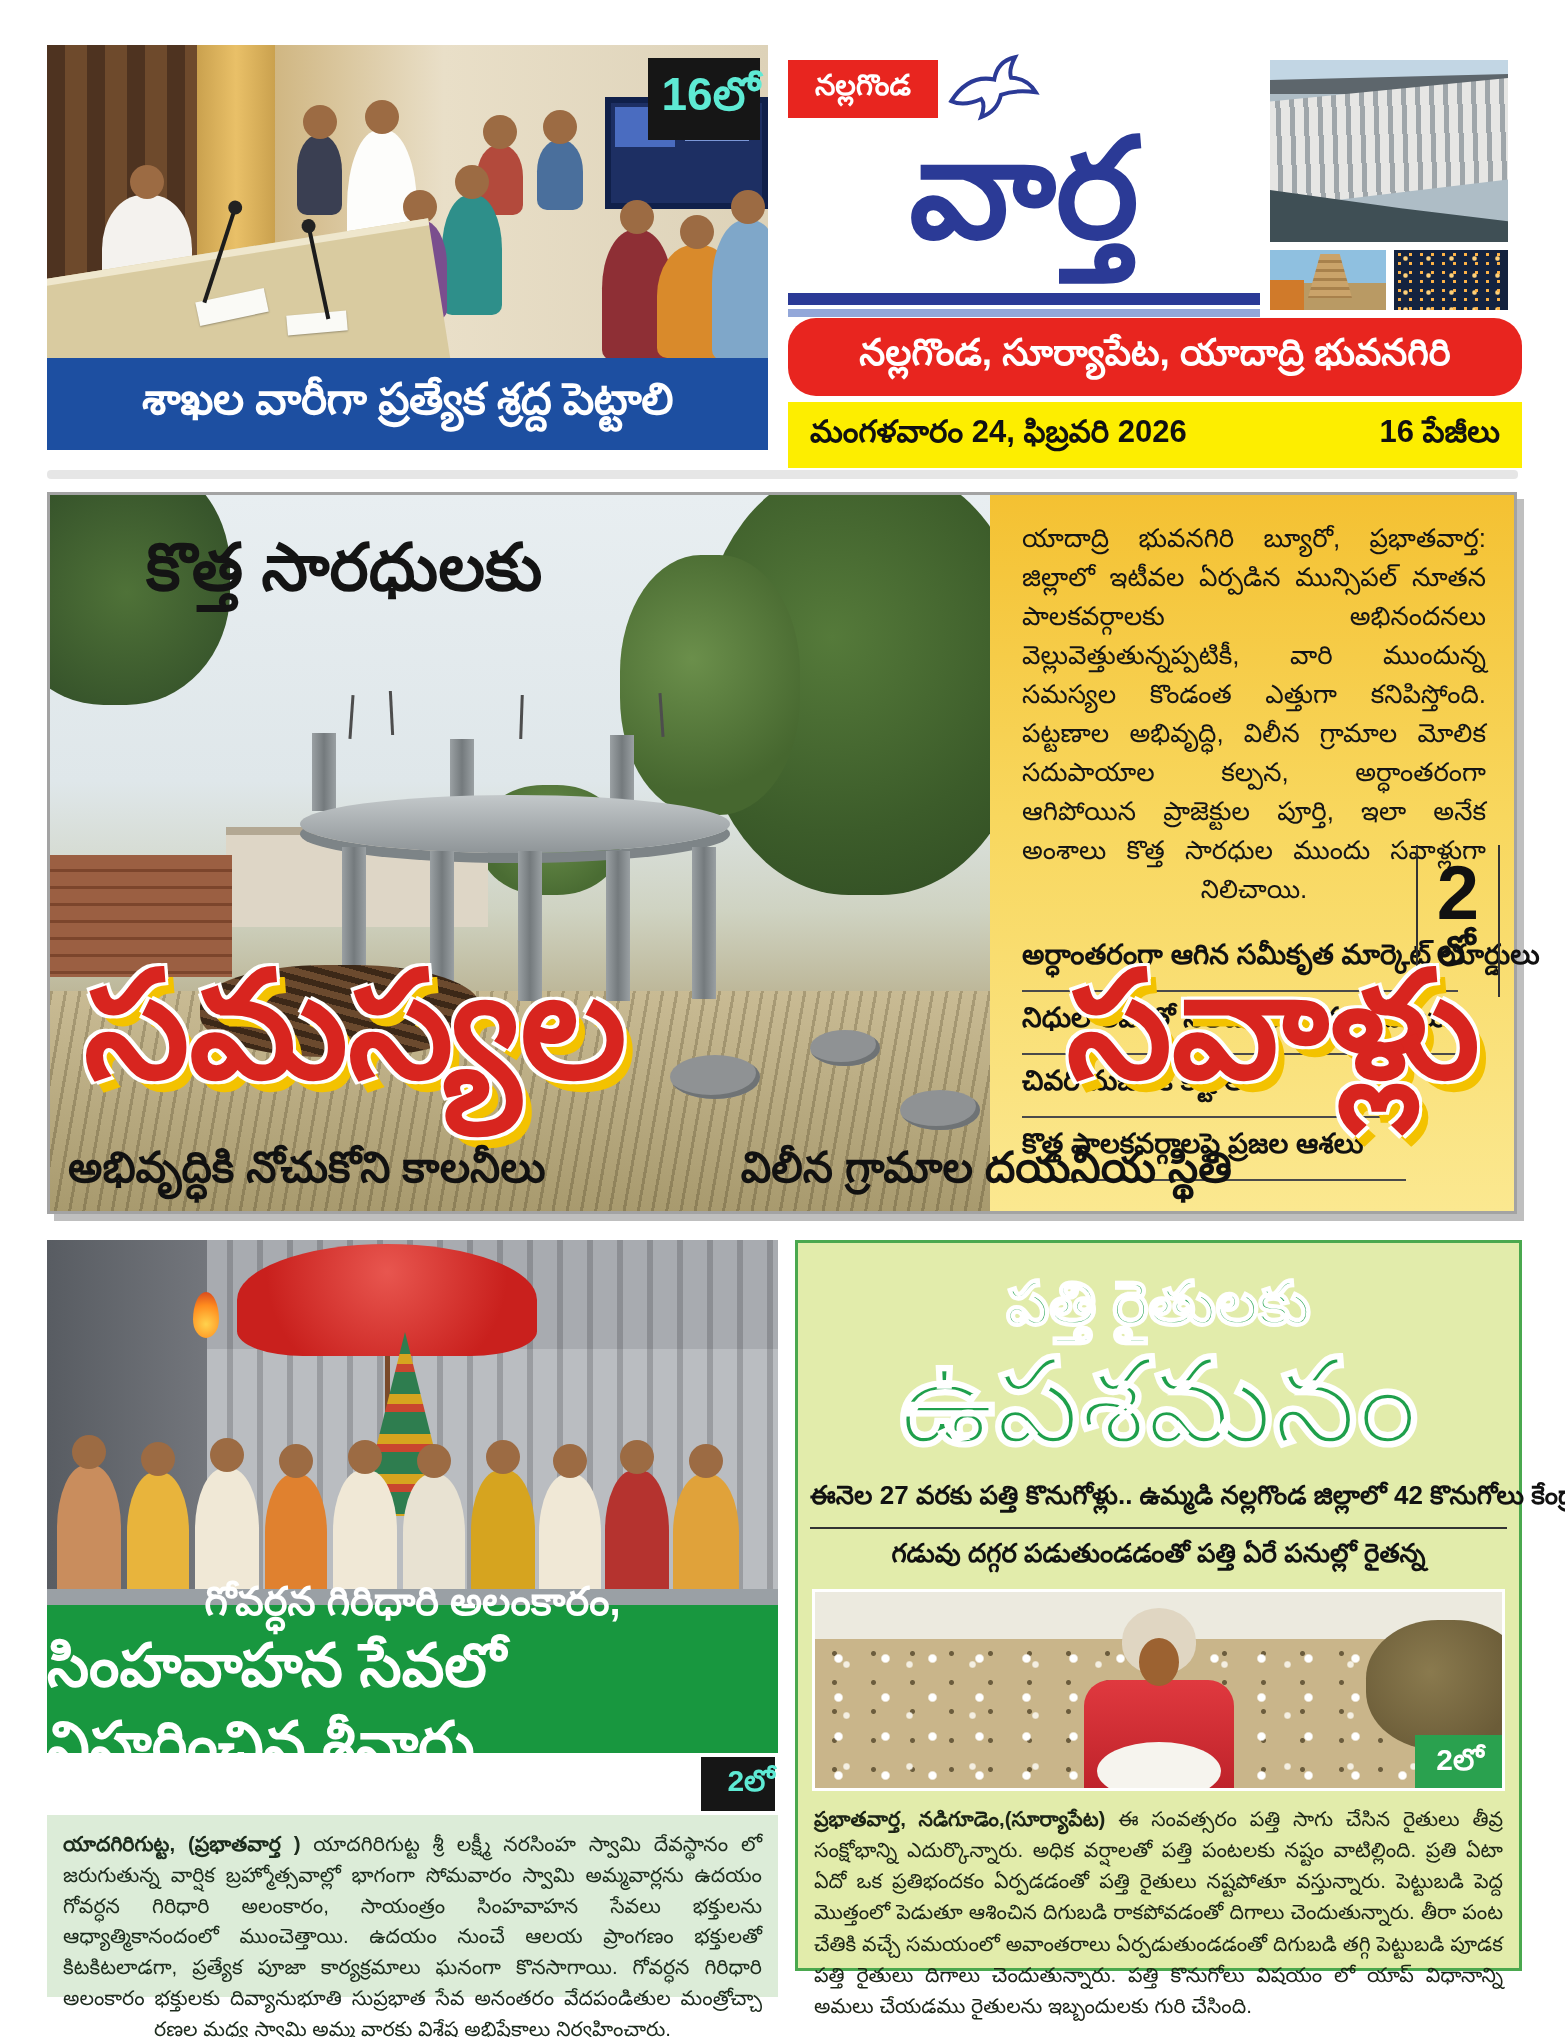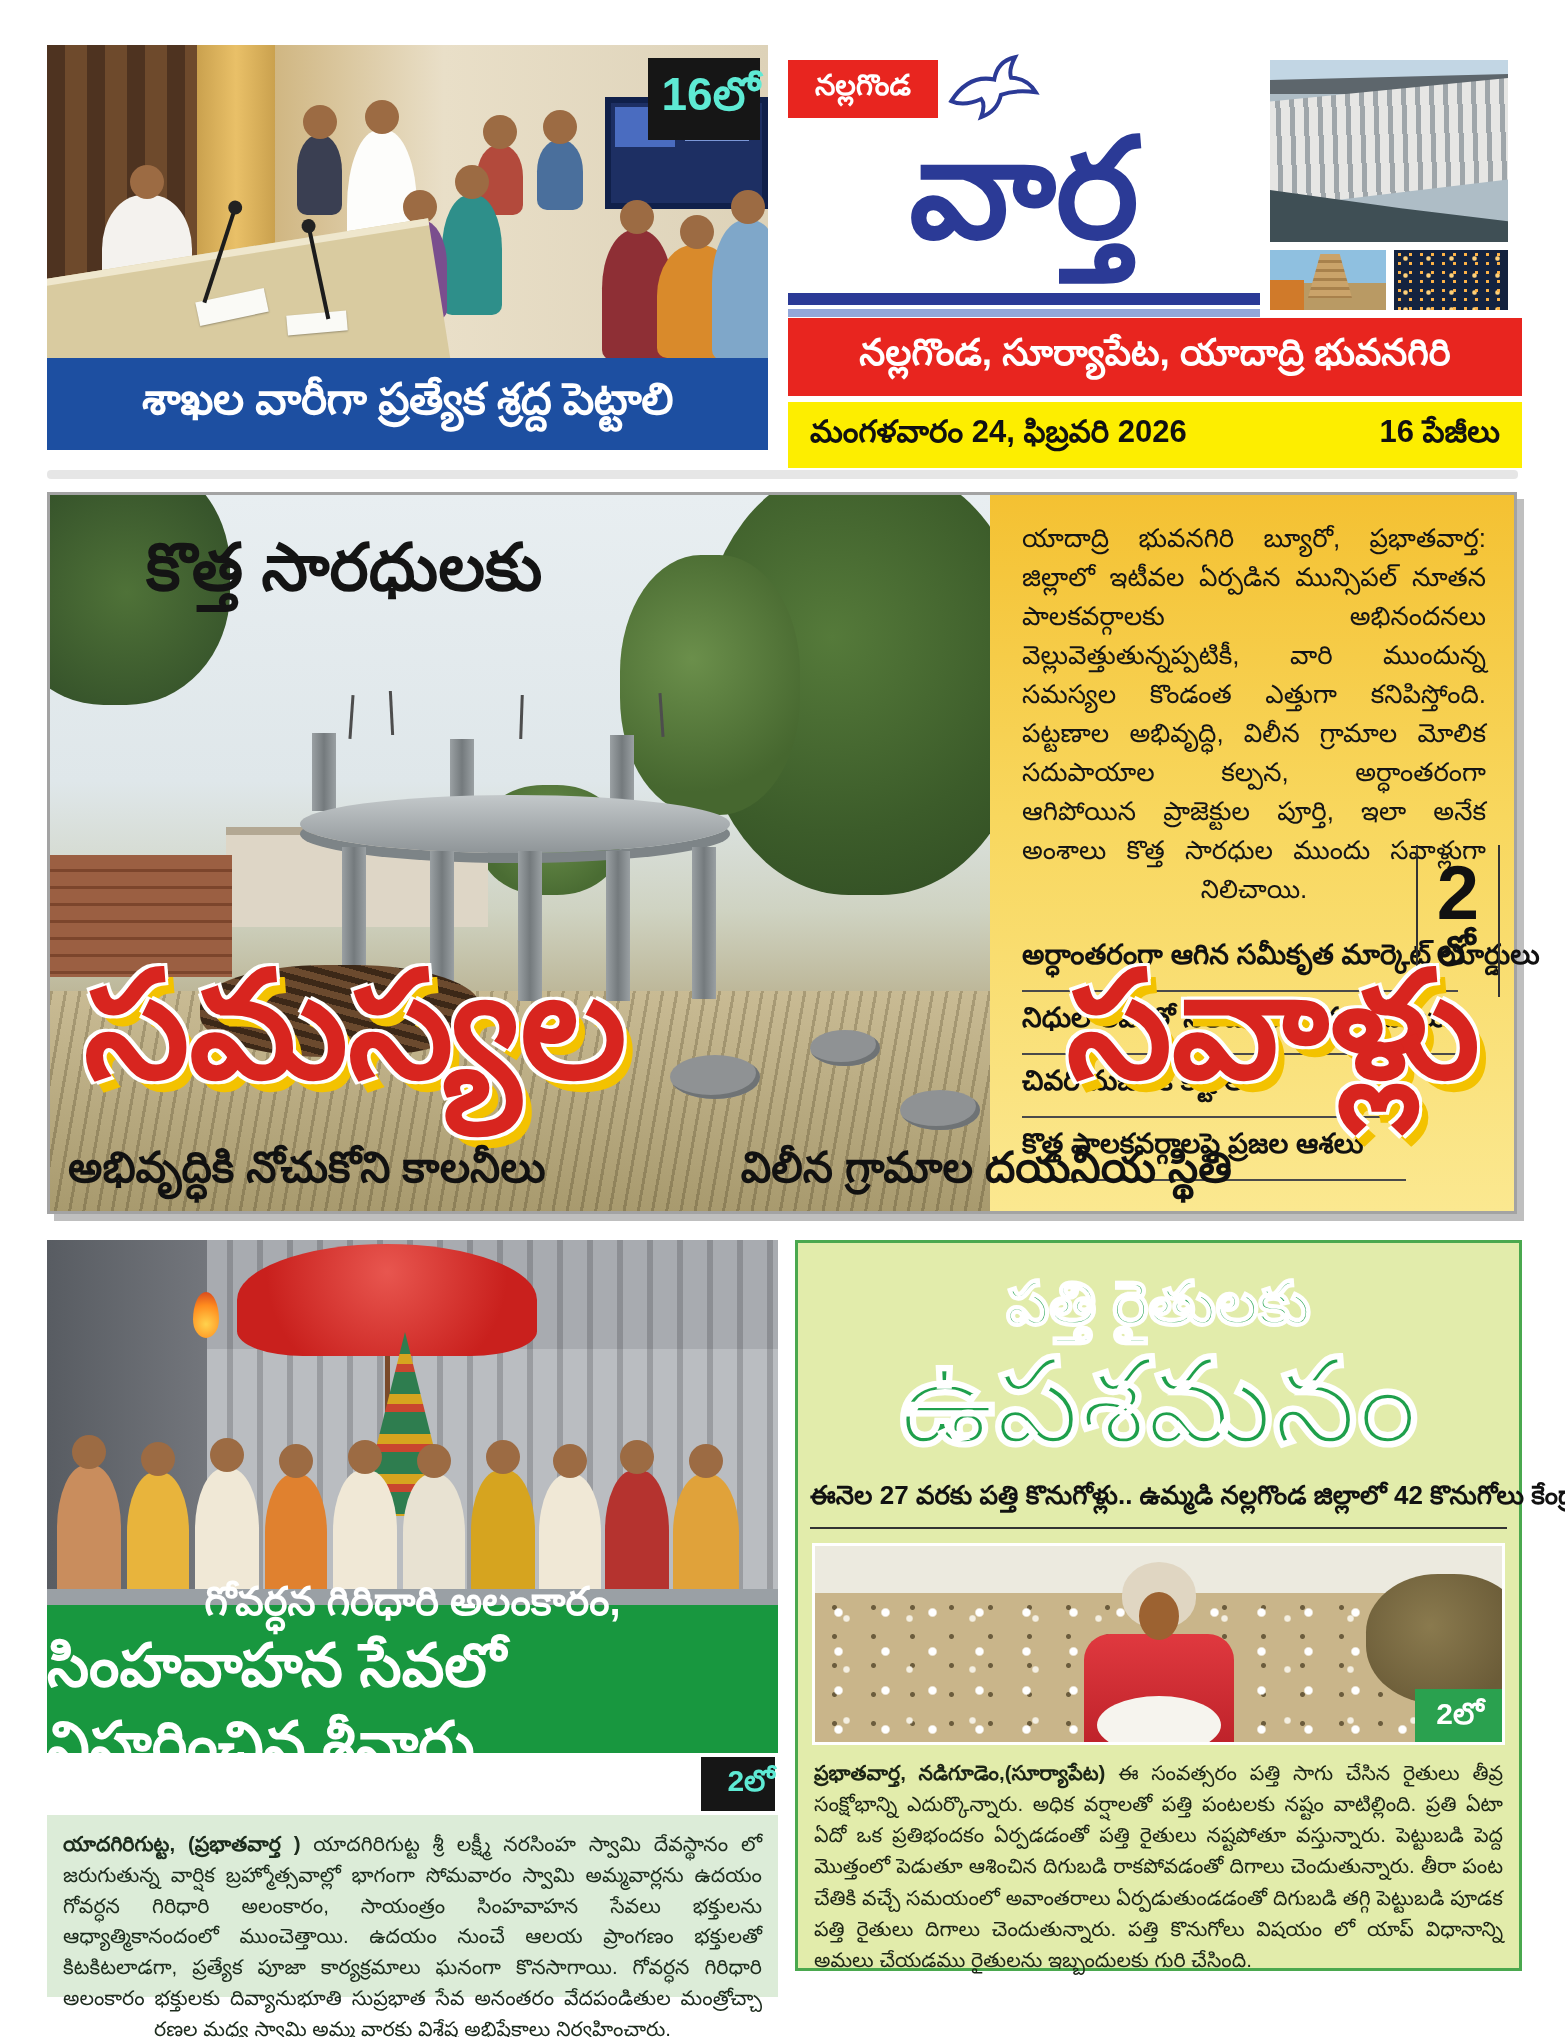--- a/index.html
+++ b/index.html
@@ -25,21 +25,21 @@
   .person::before{content:"";position:absolute;left:50%;top:-30px;transform:translateX(-50%);
     width:34px;height:34px;border-radius:50%;background:#9c6b43;}
   .badge-dark{background:#161616;color:#5eead4;display:flex;align-items:center;justify-content:flex-end;
     font-weight:bold;}
   .b16{right:8px;top:13px;width:112px;height:82px;font-size:46px;}
   
   .strip-blue{left:47px;top:358px;width:721px;height:92px;background:#1d4fa1;color:#fff;
     display:flex;align-items:center;justify-content:center;font-size:44px;font-weight:bold;
     letter-spacing:-0.5px;white-space:nowrap;}
   .strip-red{left:788px;top:318px;width:734px;height:78px;background:#e8251f;color:#fff;
-    display:flex;align-items:center;justify-content:center;font-size:37px;font-weight:bold;white-space:nowrap;}
+    display:flex;align-items:center;justify-content:center;font-size:37px;font-weight:bold;white-space:nowrap;border-radius:28px;}
   .strip-yellow{left:788px;top:402px;width:734px;height:66px;background:#fdee00;color:#111;
     display:flex;align-items:center;justify-content:space-between;padding:0 22px;box-sizing:border-box;
     font-size:31px;font-weight:bold;white-space:nowrap;}
   .soft-rule{left:47px;top:470px;width:1471px;height:9px;background:#dcdcdc;opacity:.7;border-radius:4px;}
   
   .masthead{left:788px;top:45px;width:734px;height:265px;}
   .ed-box{left:0;top:15px;width:150px;height:58px;background:#e8251f;color:#fff;display:flex;
     align-items:center;justify-content:center;font-size:29px;font-weight:bold;}
   .dove{left:152px;top:6px;width:100px;height:72px;transform:rotate(-6deg);}
   .mh-title{left:0;top:56px;width:472px;text-align:center;font-size:140px;line-height:1.25;
@@ -304,20 +304,21 @@
   <div class="bl-body">
     <span class="lead">యాదగిరిగుట్ట, (ప్రభాతవార్త )</span><span> యాదగిరిగుట్ట శ్రీ లక్ష్మీ నరసింహ స్వామి దేవస్థానం లో జరుగుతున్న వార్షిక బ్రహ్మోత్సవాల్లో భాగంగా సోమవారం స్వామి అమ్మవార్లను ఉదయం గోవర్ధన గిరిధారి అలంకారం, సాయంత్రం సింహవాహన సేవలు భక్తులను ఆధ్యాత్మికానందంలో ముంచెత్తాయి. ఉదయం నుంచే ఆలయ ప్రాంగణం భక్తులతో కిటకిటలాడగా, ప్రత్యేక పూజా కార్యక్రమాలు ఘనంగా కొనసాగాయి. గోవర్ధన గిరిధారి అలంకారం భక్తులకు దివ్యానుభూతి సుప్రభాత సేవ అనంతరం వేదపండితుల మంత్రోచ్చా రణల మధ్య స్వామి అమ్మ వార్లకు విశేష అభిషేకాలు నిర్వహించారు.</span>
   </div>
 </div>
 
 <div class="abs br">
   <div class="g-head g1">పత్తి రైతులకు</div>
   <div class="g-head g2">ఉపశమనం</div>
   <div class="c-subs">
     <div class="c-sub1">ఈనెల 27 వరకు పత్తి కొనుగోళ్లు.. ఉమ్మడి నల్లగొండ జిల్లాలో 42 కొనుగోలు కేంద్రాలు</div>
+    <div class="c-sub2">గడువు దగ్గర పడుతుండడంతో పత్తి ఏరే పనుల్లో రైతన్న</div>
   </div>
   <div class="ph-cotton">
     <div class="cotton-dots"></div>
     <div class="bush"></div>
     <div class="dress"></div>
     <div class="scarf"></div>
     <div class="face"></div>
     <div class="bundle"></div>
     <div class="b2lo-green">
       <span>2లో</span>

